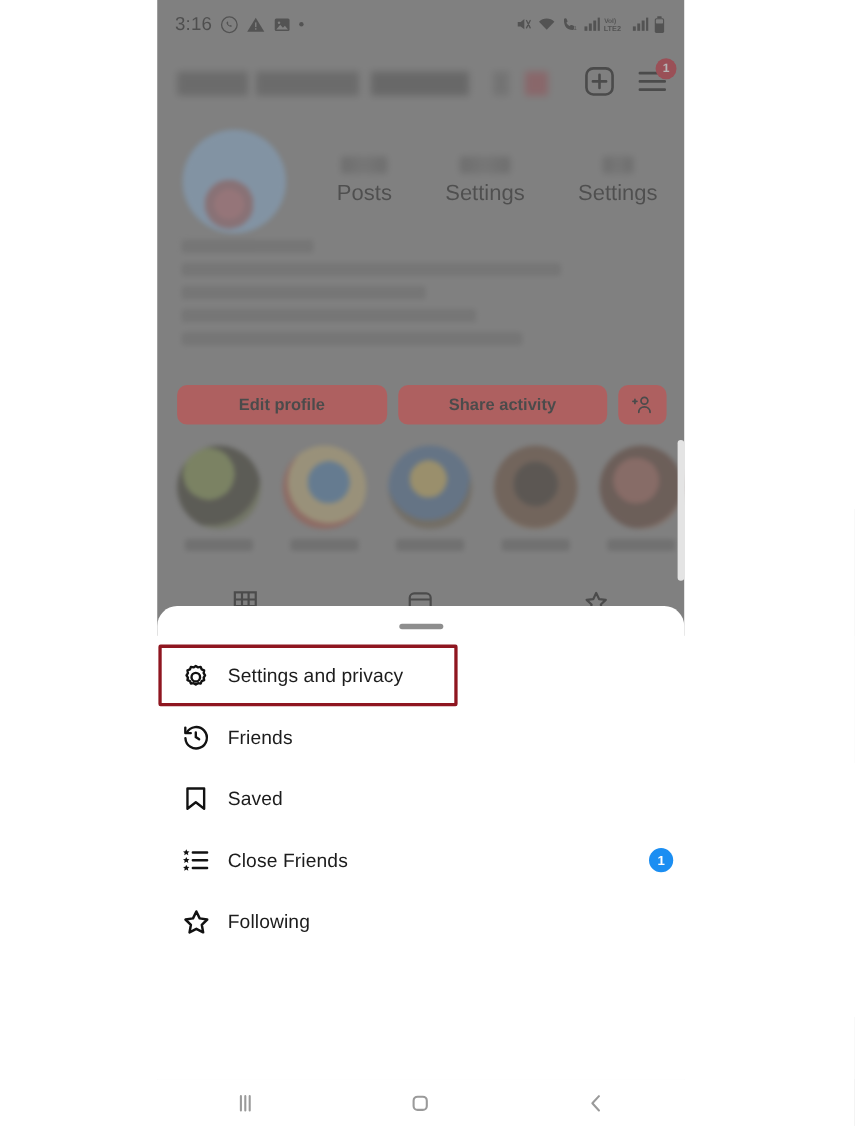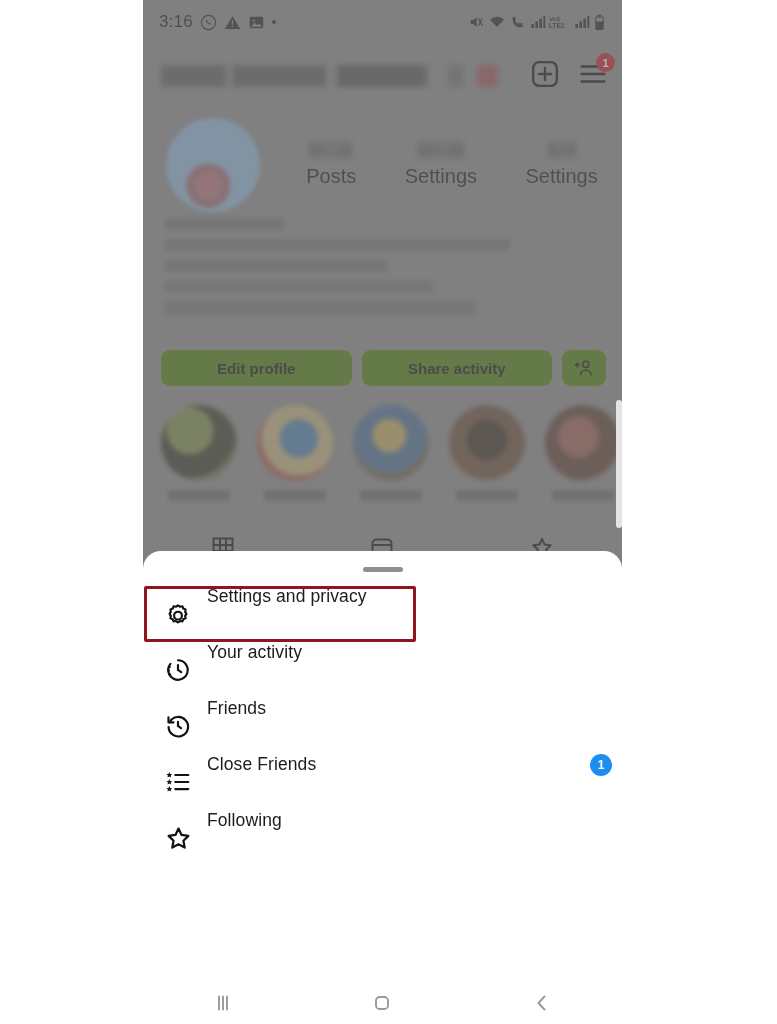--- a/index.html
+++ b/index.html
@@ -82,21 +82,21 @@
     height: 12px; margin-bottom: 9px; border-radius: 3px;
     background: #6c6c6c; filter: blur(2.6px); opacity: .75;
   }
 
   
   .act-row {
     position: absolute; left: 18px; top: 350px; width: 445px;
     display: flex; gap: 10px; align-items: center;
   }
   .act-btn {
-    flex: 1; height: 36px; border-radius: 9px; background: #4d7c0f;
+    flex: 1; height: 36px; border-radius: 9px; background: #ef4444;
     display: flex; align-items: center; justify-content: center;
     font-size: 15px; font-weight: 700; color: #141414;
   }
   .act-btn.sq { flex: 0 0 44px; }
 
   
   .hl-row {
     position: absolute; left: 0; top: 405px; width: 479px;
     display: flex; gap: 20px; padding-left: 18px;
   }
@@ -131,21 +131,21 @@
     position: absolute; left: 0; top: 578px; width: 777px; height: 403px;
     background: #ffffff; z-index: 55;
   }
   .grabber {
     position: absolute; left: 50%; transform: translateX(-50%); top: 16px;
     width: 40px; height: 5px; border-radius: 3px; background: #8e8e8e;
   }
 
   .menu { position: absolute; left: 0; top: 586px; width: 777px; z-index: 70; }
   .menu-item {
-    position: relative; height: 56px; display: flex; 
+    position: relative; height: 56px; display: flex; align-items: center;
     padding-left: 165px; padding-right: 30px;
   }
   .mi-icon { width: 30px; display: flex; align-items: center; justify-content: flex-start; flex: 0 0 30px; }
   .mi-label { font-size: 17.5px; color: #1c1c1c; margin-left: 12px; letter-spacing: .1px; }
   .mi-badge {
     position: absolute; right: 165px; width: 22px; height: 22px; border-radius: 50%;
     background: #1b8ef2; color: #fff; font-size: 12px; font-weight: 700;
     display: flex; align-items: center; justify-content: center;
   }
   .highlight-box {
@@ -331,45 +331,41 @@
     <div class="menu-item">
       <span class="mi-icon">
         <svg width="26" height="26" viewBox="0 0 24 24">
           <path d="M12 2.6l1.9 1.2 2.2-.4.8 2.1 2.1.8-.4 2.2 1.2 1.9-1.2 1.9.4 2.2-2.1.8-.8 2.1-2.2-.4L12 18.2l-1.9-1.2-2.2.4-.8-2.1-2.1-.8.4-2.2L4.2 10.4 5.4 8.5 5 6.3l2.1-.8.8-2.1 2.2.4z" transform="translate(0,1.5)" fill="none" stroke="#121212" stroke-width="2" stroke-linejoin="round"></path>
           <circle cx="12" cy="13.5" r="3.6" fill="none" stroke="#121212" stroke-width="2"></circle>
         </svg>
       </span>
       <span class="mi-label">Settings and privacy</span>
     </div>
 
-    <div class="menu-item">
-      <span class="mi-icon">
-        <svg width="26" height="26" viewBox="0 0 24 24">
-          <path d="M12 3a9 9 0 1 1-7 3.3" fill="none" stroke="#121212" stroke-width="2" stroke-linecap="round"></path>
-          <circle cx="4.2" cy="9.2" r="1.1" fill="#121212"></circle>
-          <circle cx="3.4" cy="12.6" r="1.1" fill="#121212"></circle>
-          <circle cx="4.6" cy="16" r="1.1" fill="#121212"></circle>
-          <path d="M12 7.5V12l3 2" fill="none" stroke="#121212" stroke-width="2" stroke-linecap="round"></path>
-        </svg>
-      </span>
-      <span class="mi-label">Your activity</span>
-    </div>
 
     <div class="menu-item">
       <span class="mi-icon">
         <svg width="26" height="26" viewBox="0 0 24 24">
           <path d="M4.4 8.3A9 9 0 1 1 3.3 13" fill="none" stroke="#121212" stroke-width="2" stroke-linecap="round"></path>
           <path d="M3.2 4.1v4.6h4.6" fill="none" stroke="#121212" stroke-width="2" stroke-linecap="round" stroke-linejoin="round"></path>
           <path d="M12 8.2V12l2.8 1.9" fill="none" stroke="#121212" stroke-width="2" stroke-linecap="round"></path>
         </svg>
       </span>
       <span class="mi-label">Friends</span>
     </div>
 
 
+    <div class="menu-item">
+      <span class="mi-icon">
+        <svg width="26" height="26" viewBox="0 0 24 24">
+          <path d="M5 3.5h14v17l-7-5.4-7 5.4z" fill="none" stroke="#121212" stroke-width="2" stroke-linejoin="round"></path>
+        </svg>
+      </span>
+      <span class="mi-label">Saved</span>
+    </div>
 
     <div class="menu-item">
       <span class="mi-icon">
         <svg width="26" height="26" viewBox="0 0 24 24">
           <path d="M9.5 5.5h12M9.5 12h12M9.5 18.5h12" stroke="#121212" stroke-width="2" stroke-linecap="round"></path>
           <path d="M4 2.8l.8 1.7 1.9.2-1.4 1.3.4 1.8L4 6.9l-1.7.9.4-1.8L1.3 4.7l1.9-.2z" fill="#121212"></path>
           <path d="M4 9.3l.8 1.7 1.9.2-1.4 1.3.4 1.8L4 13.4l-1.7.9.4-1.8-1.4-1.3 1.9-.2z" fill="#121212"></path>
           <path d="M4 15.8l.8 1.7 1.9.2-1.4 1.3.4 1.8L4 19.9l-1.7.9.4-1.8-1.4-1.3 1.9-.2z" fill="#121212"></path>
         </svg>
       </span>

